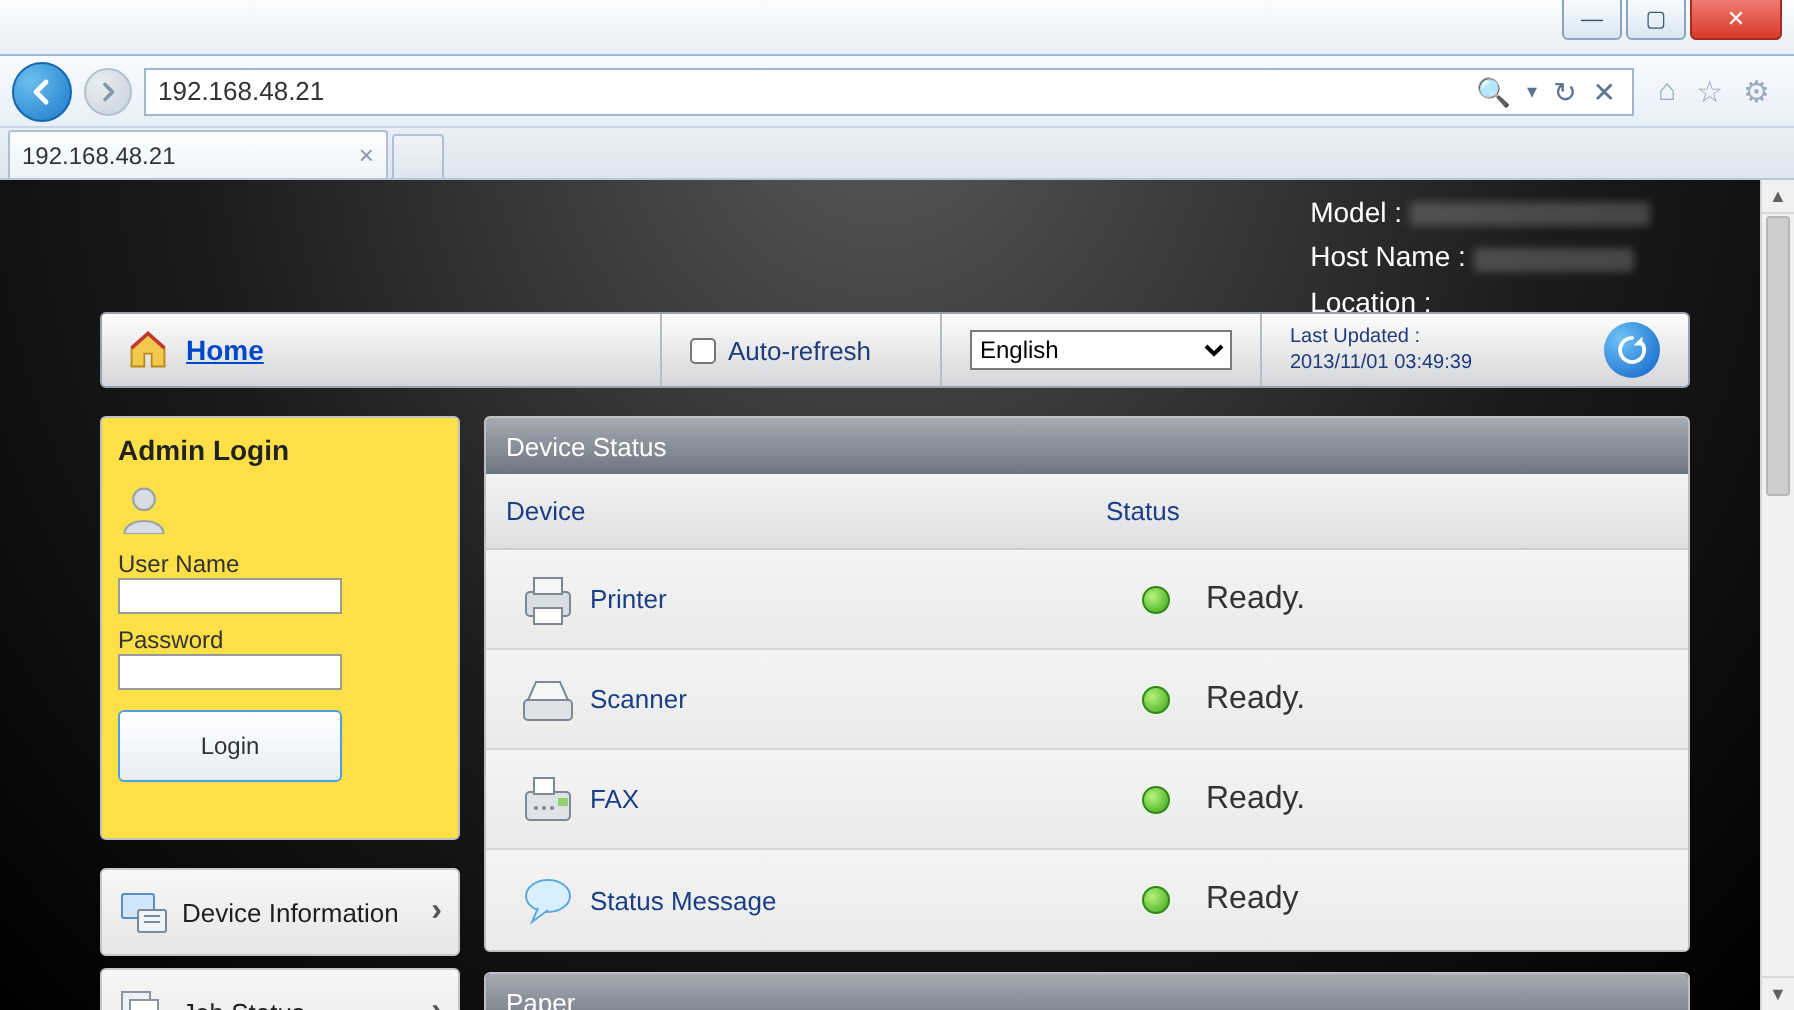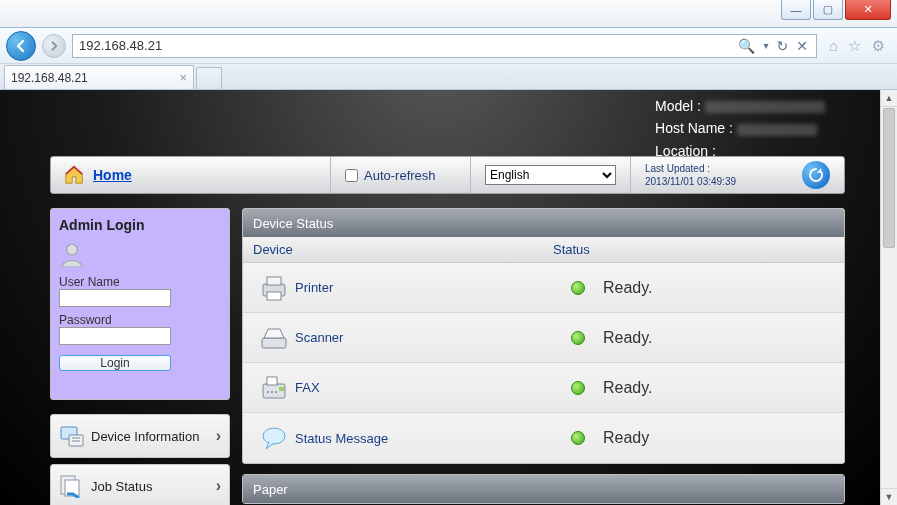--- a/index.html
+++ b/index.html
@@ -44,38 +44,38 @@
   .topbar .sect:last-child{ border-right:none; }
   .home-ico { width:22px; height:22px; margin-right:8px; }
   .home-link { color:#0046c8; font-size:14px; text-decoration:underline; font-weight:bold;}
   .lang-select { width:140px; height:20px; font-size:12px; border:1px solid #7a7a7a; background:#fff;}
   .autorf { display:flex; align-items:center; gap:6px; color:#203a7a; font-size:13px;}
   .updated { color:#203a7a; font-size:10px; line-height:1.3; flex:1; }
   .refresh-btn { width:28px; height:28px; border-radius:50%; background:radial-gradient(circle at 30% 30%, #6fc2f5, #0b61c8); display:flex; align-items:center; justify-content:center; color:#fff; font-size:16px; margin-left:auto;}
 
   
   .left-panel { position:absolute; top:118px; left:0; width:180px; }
-  .login-box { background:#c4b5fd; border:1px solid #bfbfbf; border-radius:3px; padding:8px 8px 28px 8px; margin-bottom:14px; }
+  .login-box { background:#fde047; border:1px solid #bfbfbf; border-radius:3px; padding:8px 8px 28px 8px; margin-bottom:14px; }
   .login-title { font-weight:bold; font-size:14px; color:#222; margin-bottom:6px;}
   .login-row { display:flex; align-items:flex-start; gap:6px;flex-direction:column; }
   .avatar-ico { width:26px; height:26px; flex-shrink:0; margin-top:2px;}
   .login-fields { flex:1; }
   .login-fields label { display:block; font-size:12px; color:#333; margin-top:2px;}
   .login-fields input[type=text], .login-fields input[type=password] { width:112px; height:18px; border:1px solid #9a9a9a; background:#fff; margin-bottom:4px;}
-  .login-btn { width:112px; height:16px; background:linear-gradient(#fefefe,#e8eef5); border:1px solid #4aa0e8; color:#333; font-size:12px; border-radius:3px; margin-top:6px; cursor:pointer;}
+  .login-btn { width:112px; height:36px; background:linear-gradient(#fefefe,#e8eef5); border:1px solid #4aa0e8; color:#333; font-size:12px; border-radius:3px; margin-top:6px; cursor:pointer;}
 
   .side-item { height:44px; background:linear-gradient(#f7f7f7,#e6e6e6); border:1px solid #c7c7c7; border-radius:3px; display:flex; align-items:center; padding:0 8px; margin-bottom:6px; color:#1e1e1e; font-size:13px; position:relative; cursor:pointer;}
   .side-item .chev { position:absolute; right:8px; color:#555; font-size:16px; font-weight:bold;}
   .side-ico { width:26px; height:24px; margin-right:6px; flex-shrink:0;}
 
   
   .main-panel { position:absolute; top:118px; left:192px; right:0; bottom:0; }
   .panel-card { background:#ececec; border:1px solid #bfbfbf; border-radius:3px; overflow:hidden; margin-bottom:10px;}
   .panel-head { height:28px; background:linear-gradient(#a6abb3,#6d7580); color:#fff; font-size:13px; display:flex; align-items:center; padding:0 10px;}
-  .tbl-head { height:26px; background:linear-gradient(#f3f3f3,#dedfe1); display:flex; align-items:center; padding:0 10px; color:#1a3e84; font-size:13px; border-bottom:1px solid #c9cbce;}
+  .tbl-head { height:38px; background:linear-gradient(#f3f3f3,#dedfe1); display:flex; align-items:center; padding:0 10px; color:#1a3e84; font-size:13px; border-bottom:1px solid #c9cbce;}
   .col-device { width:300px; }
   .row { height:50px; display:flex; align-items:center; padding:0 10px; border-bottom:1px solid #d6d7d9; background:linear-gradient(#f4f4f4,#eaeaea);}
   .row:nth-child(odd){}
   .row .icon-cell{ width:42px; display:flex; justify-content:center;}
   .row .name-cell{ width:258px; color:#1a3e84; font-size:13px;}
   .row .dot-cell { width:50px; display:flex; justify-content:center;}
   .row .status-cell { color:#333; font-size:16px;}
   .status-dot { width:14px; height:14px; border-radius:50%; background:radial-gradient(circle at 35% 35%, #b6f27a, #3aa51a); border:1px solid #2e8a12;}
   
   .row-ico { width:30px; height:28px; }

